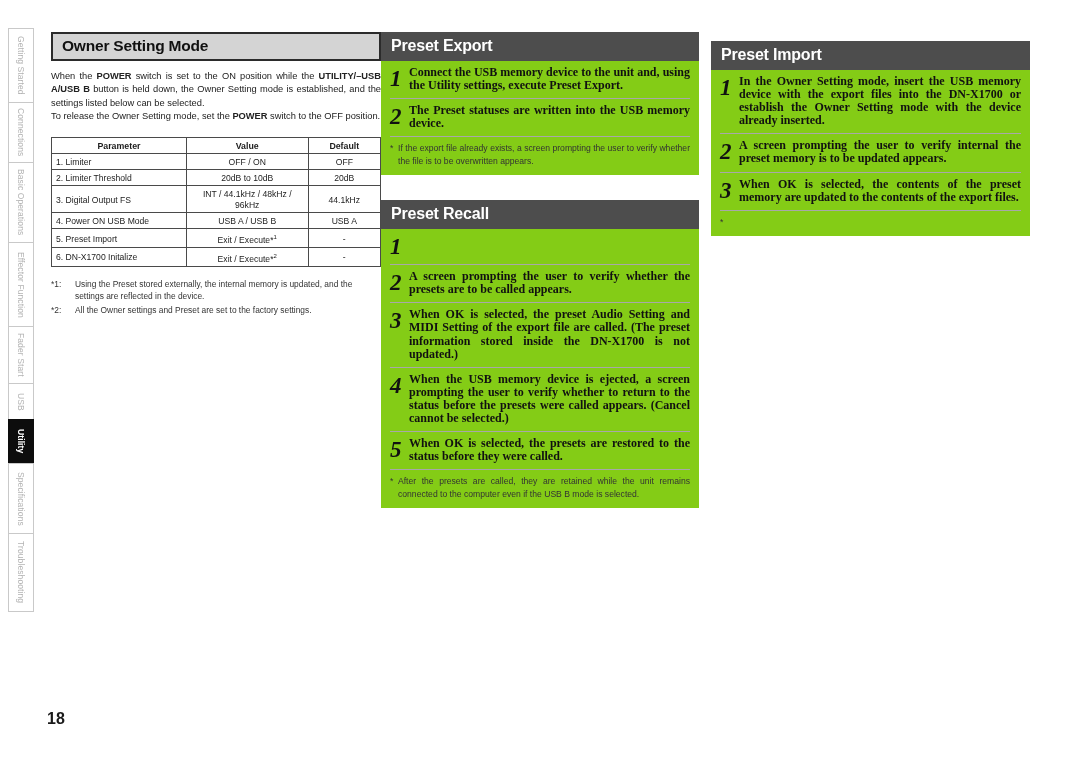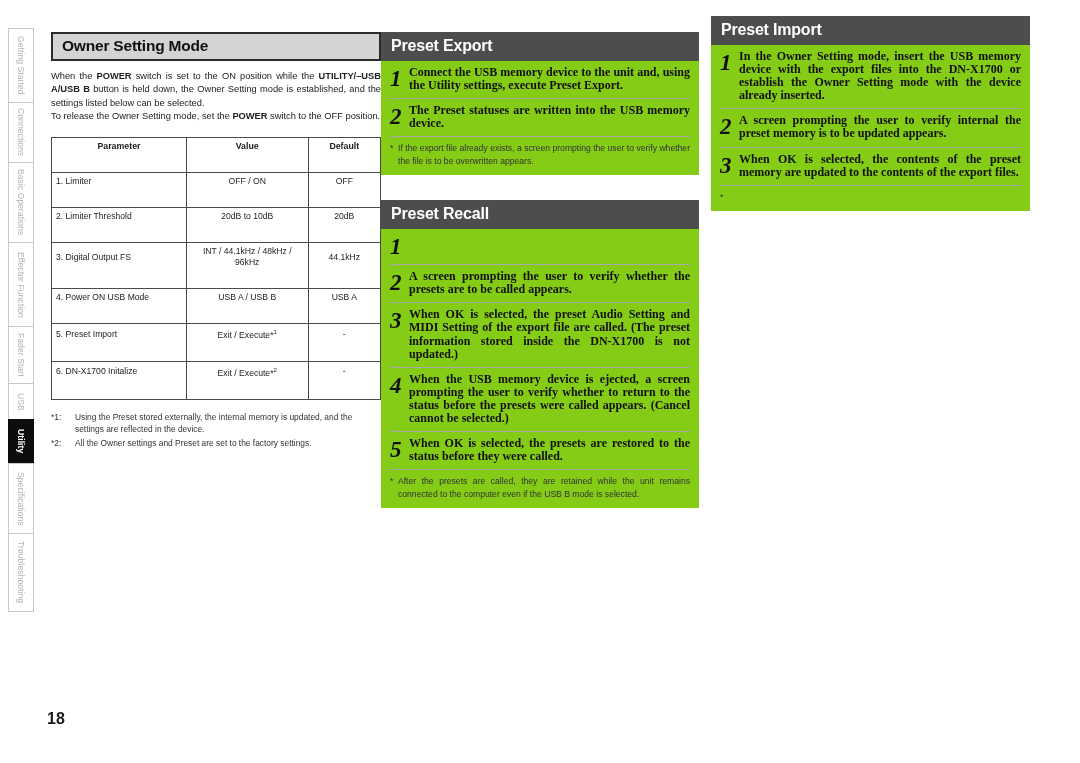--- a/index.html
+++ b/index.html
@@ -62,21 +62,21 @@
   }
   #col-mid {
     position: absolute;
     left: 381px;
     top: 32px;
     width: 318px;
   }
   #col-right {
     position: absolute;
     left: 711px;
-    top: 16px;
+    top: 41px;
     width: 319px;
   }
 
   
   .boxed-heading {
     border: 2px solid #2b2b2b;
     background: #d4d4d4;
     padding: 3px 18px 4px 9px;
     font-size: 15.5px;
     font-weight: bold;
@@ -99,21 +99,21 @@
   table.params {
     border-collapse: collapse;
     width: 100%;
     margin-top: 14px;
     font-size: 8.6px;
     color: #1c1c1c;
   }
   table.params th,
   table.params td {
     border: 1px solid #4a4a4a;
-    padding: 3px 4px 20px 4px;
+    padding: 3px 4px 1px 4px;
     line-height: 11px;
     height: 11px;
     box-sizing: border-box;
   }
   table.params th {
     text-align: center;
     font-weight: bold;
     font-size: 8.8px;
   }
   table.params td.c-param { text-align: left; width: 41%; }

